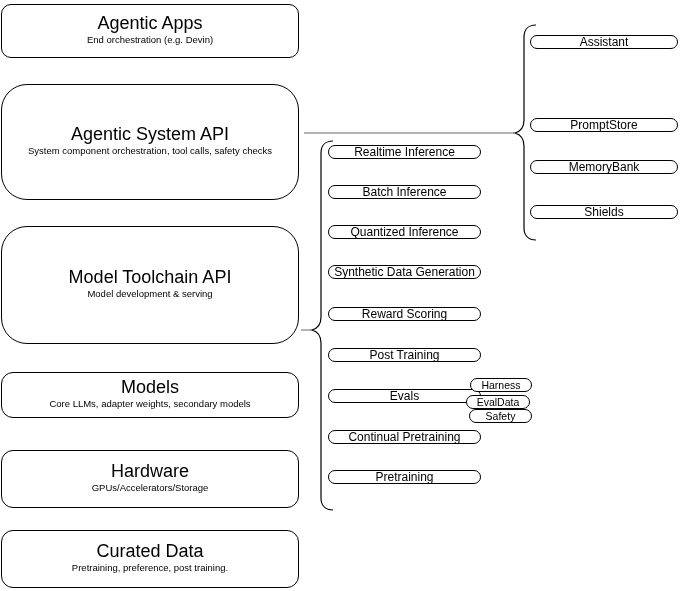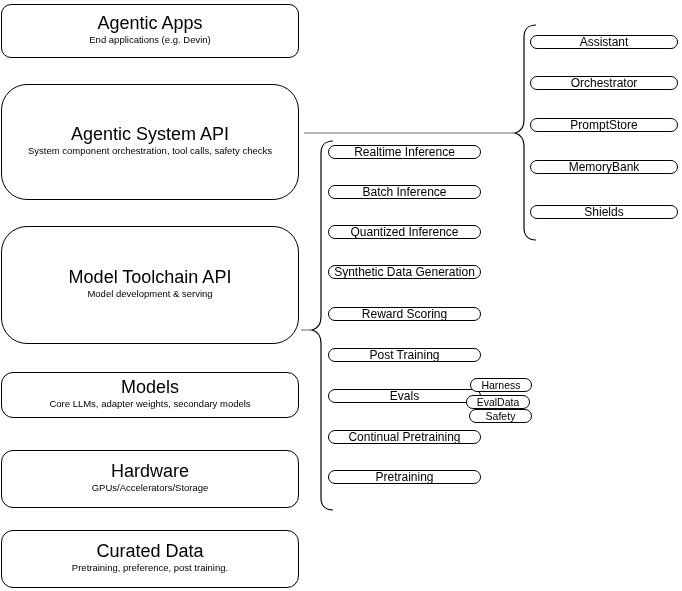--- a/index.html
+++ b/index.html
@@ -75,21 +75,21 @@
 
   <svg class="connectors" viewBox="0 0 682 591" xmlns="http://www.w3.org/2000/svg">
     <line class="conn" x1="304" y1="133" x2="514" y2="133"></line>
     <line class="conn" x1="301" y1="330" x2="311" y2="330"></line>
     <path class="brace" d="M333,141 C325,141 321,146 321,153 L321,317 C321,323 319,328 312,330 C319,332 321,337 321,343 L321,498 C321,505 325,510 333,510"></path>
     <path class="brace" d="M536,25 C528,25 524,30 524,37 L524,120 C524,126 522,131 515,133 C522,135 524,140 524,146 L524,228 C524,235 528,240 536,240"></path>
   </svg>
 
   <div class="lbox" style="top:4px;height:54px;border-radius:10px">
     <div class="title">Agentic Apps</div>
-    <div class="sub">End applications (e.g. Devin)</div>
+    <div class="sub">End orchestration (e.g. Devin)</div>
   </div>
   <div class="lbox" style="top:84px;height:116px;border-radius:26px">
     <div class="title">Agentic System API</div>
     <div class="sub">System component orchestration, tool calls, safety checks</div>
   </div>
   <div class="lbox" style="top:226px;height:118px;border-radius:26px">
     <div class="title">Model Toolchain API</div>
     <div class="sub">Model development &amp; serving</div>
   </div>
   <div class="lbox" style="top:372px;height:46px;border-radius:12px">
@@ -139,23 +139,20 @@
   <div class="tag" style="left:466px;top:395px;width:64px">
     <span>EvalData</span>
   </div>
   <div class="tag" style="left:469px;top:409px;width:63px">
     <span>Safety</span>
   </div>
 
   <div class="rbox" style="top:35px">
     <span>Assistant</span>
   </div>
-  <div class="rbox" style="top:76px">
-    <span>Orchestrator</span>
-  </div>
   <div class="rbox" style="top:118px">
     <span>PromptStore</span>
   </div>
   <div class="rbox" style="top:160px">
     <span>MemoryBank</span>
   </div>
   <div class="rbox" style="top:205px">
     <span>Shields</span>
   </div>
 

